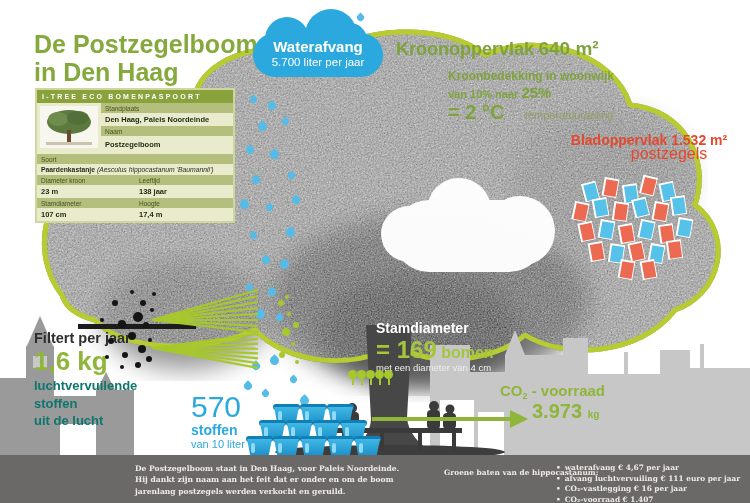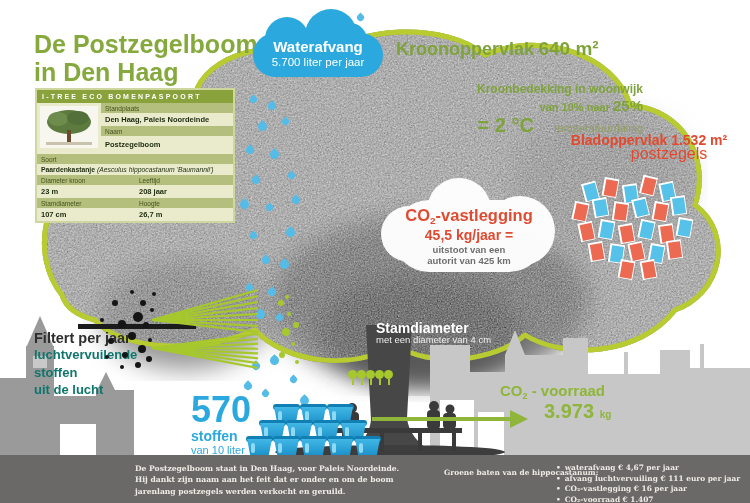--- a/index.html
+++ b/index.html
@@ -45,21 +45,21 @@
   .co2-inner{position:relative;z-index:2;}
   .co2-title{color:#e2492f;font-weight:bold;font-size:16.5px;margin-top:6px;}
   .co2-val{color:#e2492f;font-weight:bold;font-size:14px;margin-top:1px;}
   .co2-note{color:#6f6f6f;font-size:9.5px;font-weight:bold;line-height:1.15;margin-top:2px;}
   sub.s2{font-size:60%;vertical-align:-0.35em;font-weight:bold;}
 
   
   .kroonopp{left:396px;top:38px;color:#7fa33c;z-index:6;}
   .kroonopp .lbl{font-weight:bold;font-size:18px;}
   .kroonopp .val{font-weight:bold;font-size:19px;}
-  .kroonbed{left:448px;top:82px;width:195px;text-align:right;color:#7fa33c;z-index:6;}
+  .kroonbed{left:448px;top:69px;width:195px;text-align:left;color:#7fa33c;z-index:6;}
   .kroonbed .l1{font-weight:bold;font-size:12px;}
   .kroonbed .l2{font-weight:bold;font-size:11px;margin-top:1px;}
   .kroonbed .l2 b{font-size:15px;}
   .kroonbed .l3{margin-top:0px;}
   .kroonbed .eq{font-weight:bold;font-size:20px;}
   .kroonbed .suf{font-size:11px;color:#93a066;margin-left:16px;}
 
   .bladopp{left:563px;top:132px;width:172px;text-align:center;color:#e2492f;z-index:6;}
   .bladopp .l1{font-weight:bold;font-size:14px;}
   .bladopp .l2{margin-top:2px;}
@@ -77,28 +77,28 @@
   
   .stamdia{left:376px;top:320px;z-index:6;}
   .sd-title{color:#fff;font-weight:bold;font-size:14px;}
   .sd-val{margin-top:0;}
   .sd-eq{color:#a4c63d;font-weight:bold;font-size:24px;}
   .sd-unit{color:#a4c63d;font-size:16px;font-weight:bold;}
   .sd-note{color:#eee;font-size:9.5px;margin-top:-2px;}
 
   
   .emmers{left:191px;top:392px;color:#2ba9de;z-index:7;}
-  .em-val{font-weight:bold;font-size:36px;line-height:1;}
+  .em-val{font-weight:normal;font-size:30px;line-height:1;}
   .em-l2{font-weight:bold;font-size:14px;}
   .em-l3{font-size:11px;}
 
   
   .voorraad{left:500px;top:382px;color:#8fb53a;z-index:7;}
   .vr-lbl{font-weight:bold;font-size:15px;}
-  .vr-val{font-weight:bold;font-size:20px;margin-left:44px;margin-top:-1px;}
+  .vr-val{font-weight:bold;font-size:20px;margin-left:32px;margin-top:-1px;}
   .vr-kg{font-size:10px;font-weight:bold;}
   .arrow-line{left:372px;top:417px;width:140px;height:4px;background:#8fb53a;z-index:7;}
   .arrow-head{left:510px;top:410px;width:0;height:0;border-left:18px solid #8fb53a;
               border-top:9px solid transparent;border-bottom:9px solid transparent;z-index:7;}
 
   
   .drop{position:absolute;background:#54bce6;border-radius:50% 0 50% 50%;transform:rotate(-45deg);z-index:5;}
   .stamp{position:absolute;width:12px;height:16px;background:#fff;padding:1.5px;box-shadow:0 0 1px rgba(0,0,0,.35);z-index:6;}
   .stamp > div{width:100%;height:100%;}
   .bucket{position:absolute;width:27px;height:20px;z-index:7;}
@@ -239,29 +239,29 @@
         <div class="pp-value" style="font-size:6.8px;">
           <b>Paardenkastanje</b>
           <span class="pp-latin">(Aesculus hippocastanum 'Baumannii')</span>
         </div>
         <div class="pp-cols">
           <div class="pp-label">Diameter kroon</div>
           <div class="pp-label">Leeftijd</div>
         </div>
         <div class="pp-cols">
           <div class="pp-value">23 m</div>
-          <div class="pp-value">208 jaar</div>
+          <div class="pp-value">138 jaar</div>
         </div>
         <div class="pp-cols">
           <div class="pp-label">Stamdiameter</div>
           <div class="pp-label">Hoogte</div>
         </div>
         <div class="pp-cols">
           <div class="pp-value">107 cm</div>
-          <div class="pp-value">26,7 m</div>
+          <div class="pp-value">17,4 m</div>
         </div>
       </div>
     </div>
   </div>
 
   <div class="abs cloud-water">
     <div class="cw-bump"></div>
     <div class="cw-t1">Waterafvang</div>
     <div class="cw-t2">5.700 liter per jaar</div>
   </div>
@@ -282,35 +282,26 @@
     </div>
   </div>
 
   <div class="abs bladopp">
     <div class="l1">Bladoppervlak 1.532 m²</div>
     <div class="l3">postzegels</div>
   </div>
 
   <div class="abs cloud-co2">
     <div class="co2-bump"></div>
-    <div class="co2-inner">
-      <div class="co2-title">
-        <span>CO</span><sub class="s2">2</sub><span>-vastlegging</span>
-      </div>
-      <div class="co2-val">45,5 kg/jaar =</div>
-      <div class="co2-note">
-        <span>uitstoot van een</span><br>
-        <span>autorit van 425 km</span>
-      </div>
-    </div>
   </div>
 
   <div class="abs filterblock">
     <div class="fb-bar"></div>
     <div class="fb-title">Filtert per jaar</div>
+    <div class="fb-val">1,6 kg</div>
     <div class="fb-line">luchtvervuilende</div>
     <div class="fb-line">stoffen</div>
     <div class="fb-line">uit de lucht</div>
   </div>
 
   <svg class="abs" style="left:148px;top:282px;z-index:6;" width="125" height="95" viewBox="0 0 125 95" id="fanviz">
       <line x1="4" y1="38" x2="110" y2="8" stroke="#a6c82d" stroke-width="2.2"></line>
       <line x1="4" y1="38" x2="110" y2="14" stroke="#a6c82d" stroke-width="2.2"></line>
       <line x1="4" y1="38" x2="110" y2="20" stroke="#a6c82d" stroke-width="2.2"></line>
       <line x1="4" y1="38" x2="110" y2="26" stroke="#a6c82d" stroke-width="2.2"></line>
@@ -323,20 +314,24 @@
       <line x1="4" y1="66" x2="110" y2="61.714285714285715" stroke="#a6c82d" stroke-width="2.2"></line>
       <line x1="4" y1="66" x2="110" y2="66.57142857142857" stroke="#a6c82d" stroke-width="2.2"></line>
       <line x1="4" y1="66" x2="110" y2="71.42857142857143" stroke="#a6c82d" stroke-width="2.2"></line>
       <line x1="4" y1="66" x2="110" y2="76.28571428571428" stroke="#a6c82d" stroke-width="2.2"></line>
       <line x1="4" y1="66" x2="110" y2="81.14285714285714" stroke="#a6c82d" stroke-width="2.2"></line>
       <line x1="4" y1="66" x2="110" y2="86" stroke="#a6c82d" stroke-width="2.2"></line>
     </svg>
 
   <div class="abs stamdia">
     <div class="sd-title">Stamdiameter</div>
+    <div class="sd-val">
+      <span class="sd-eq">= 169</span>
+      <span class="sd-unit">bomen</span>
+    </div>
     <div class="sd-note">met een diameter van 4 cm</div>
   </div>
 
   <div class="abs emmers">
     <div class="em-val">570</div>
     <div class="em-l2">stoffen</div>
     <div class="em-l3">van 10 liter</div>
   </div>
 
   <div class="abs arrow-line"></div>

